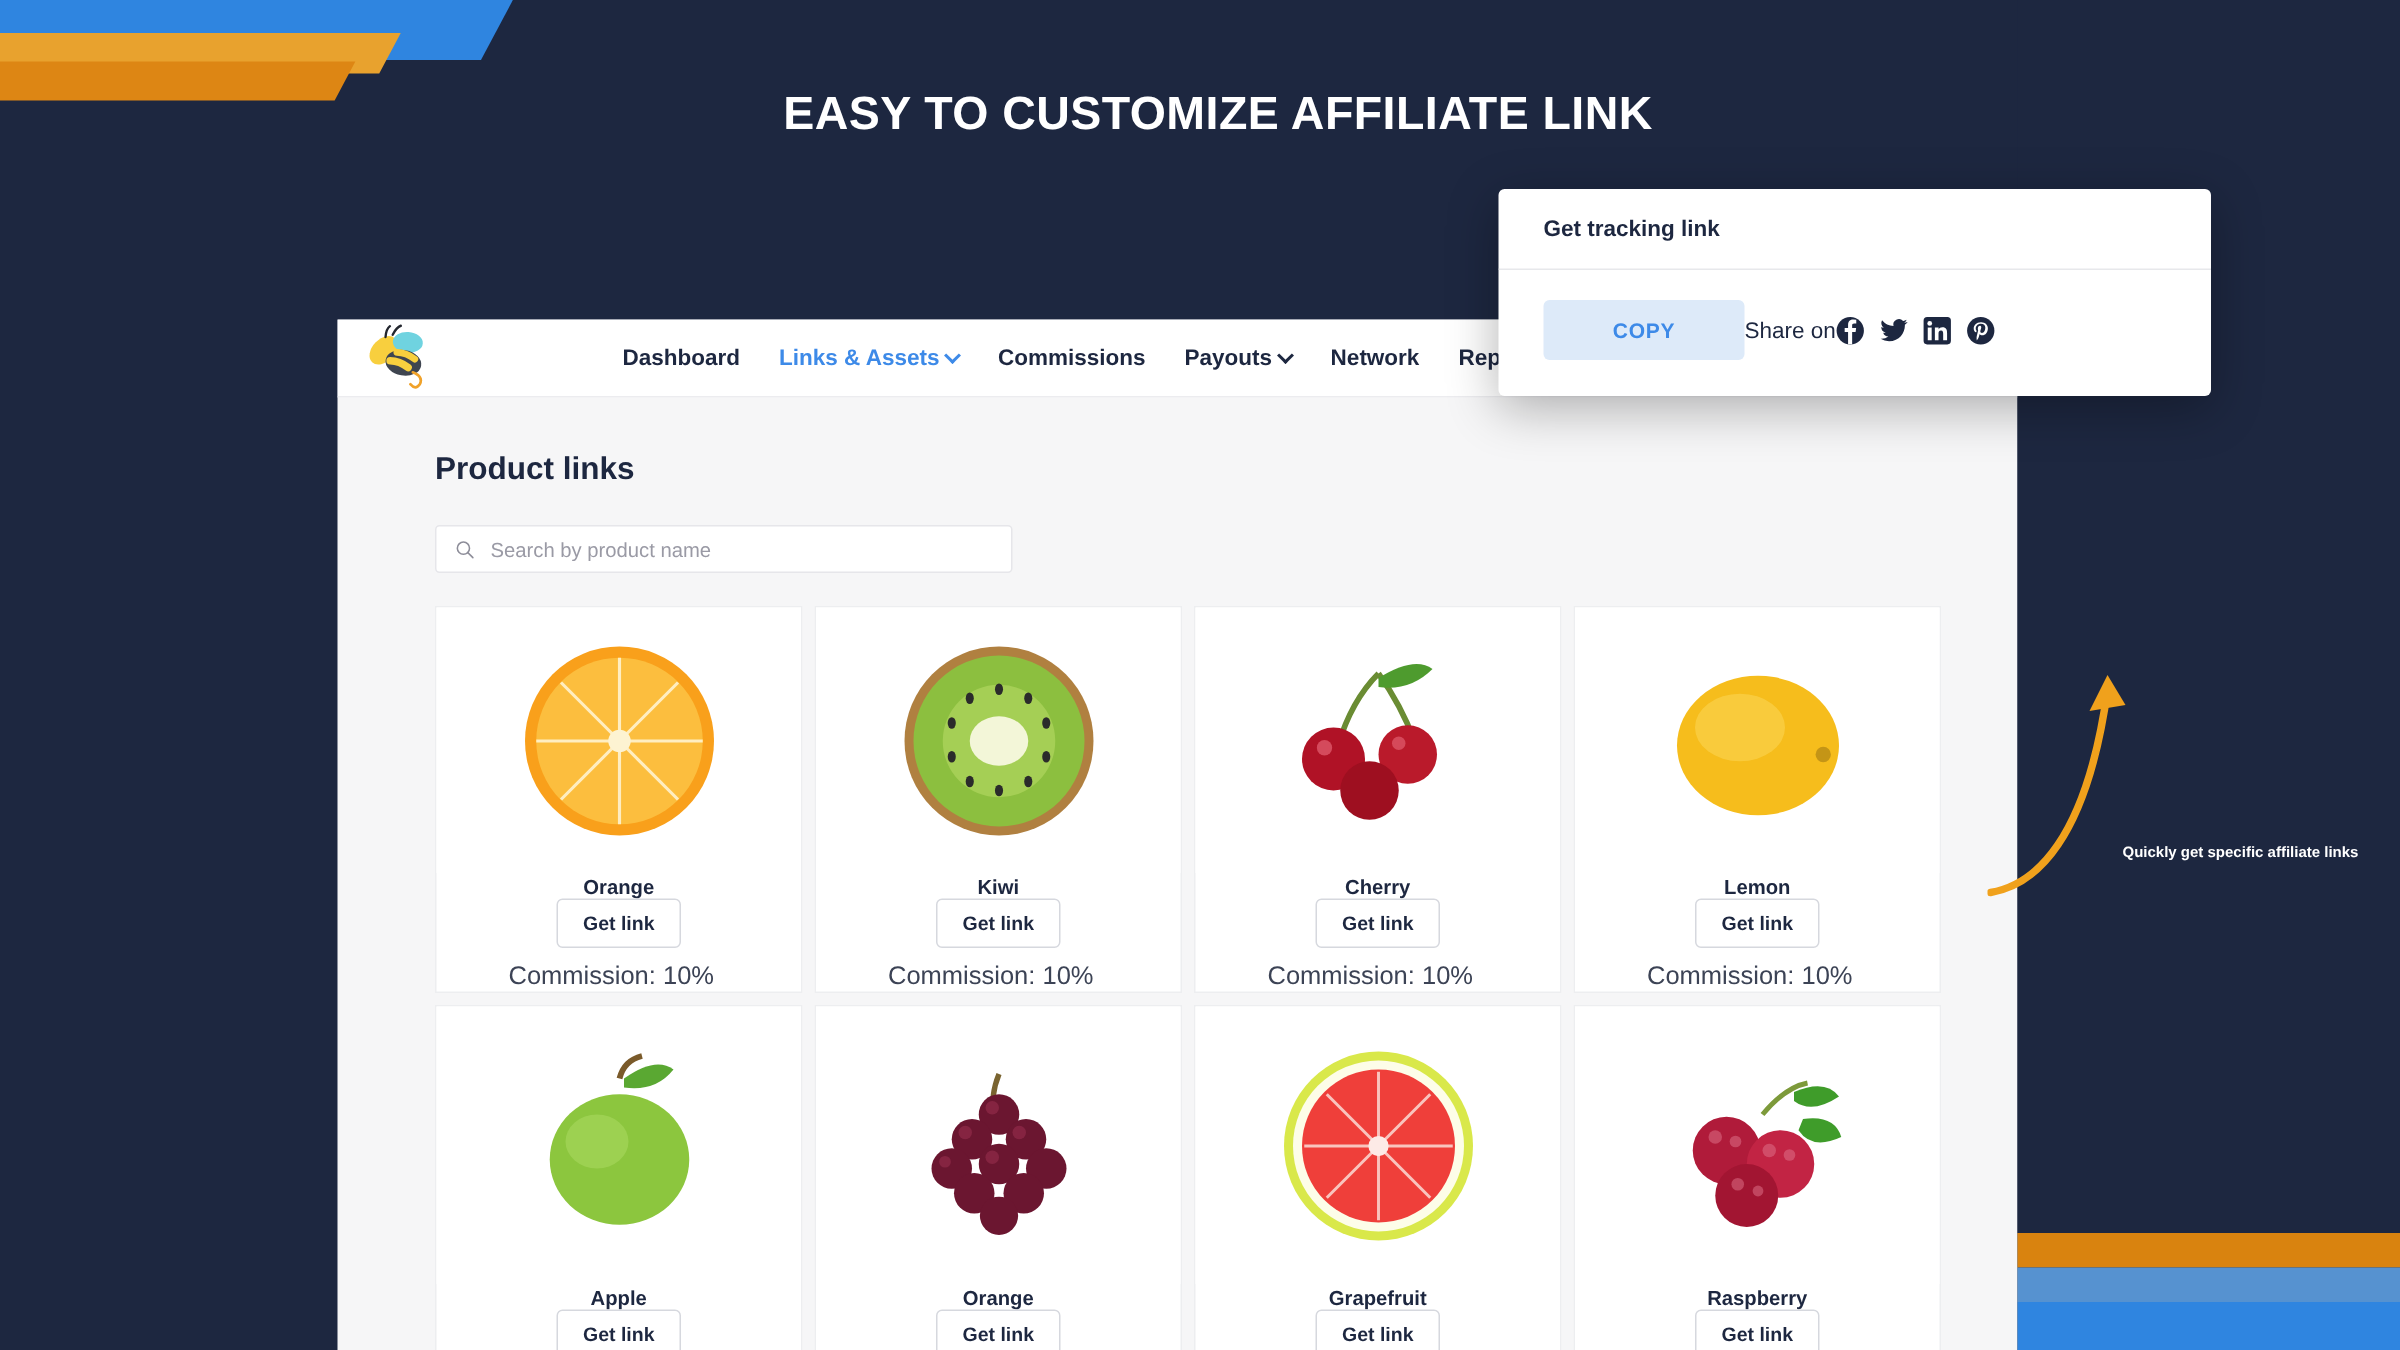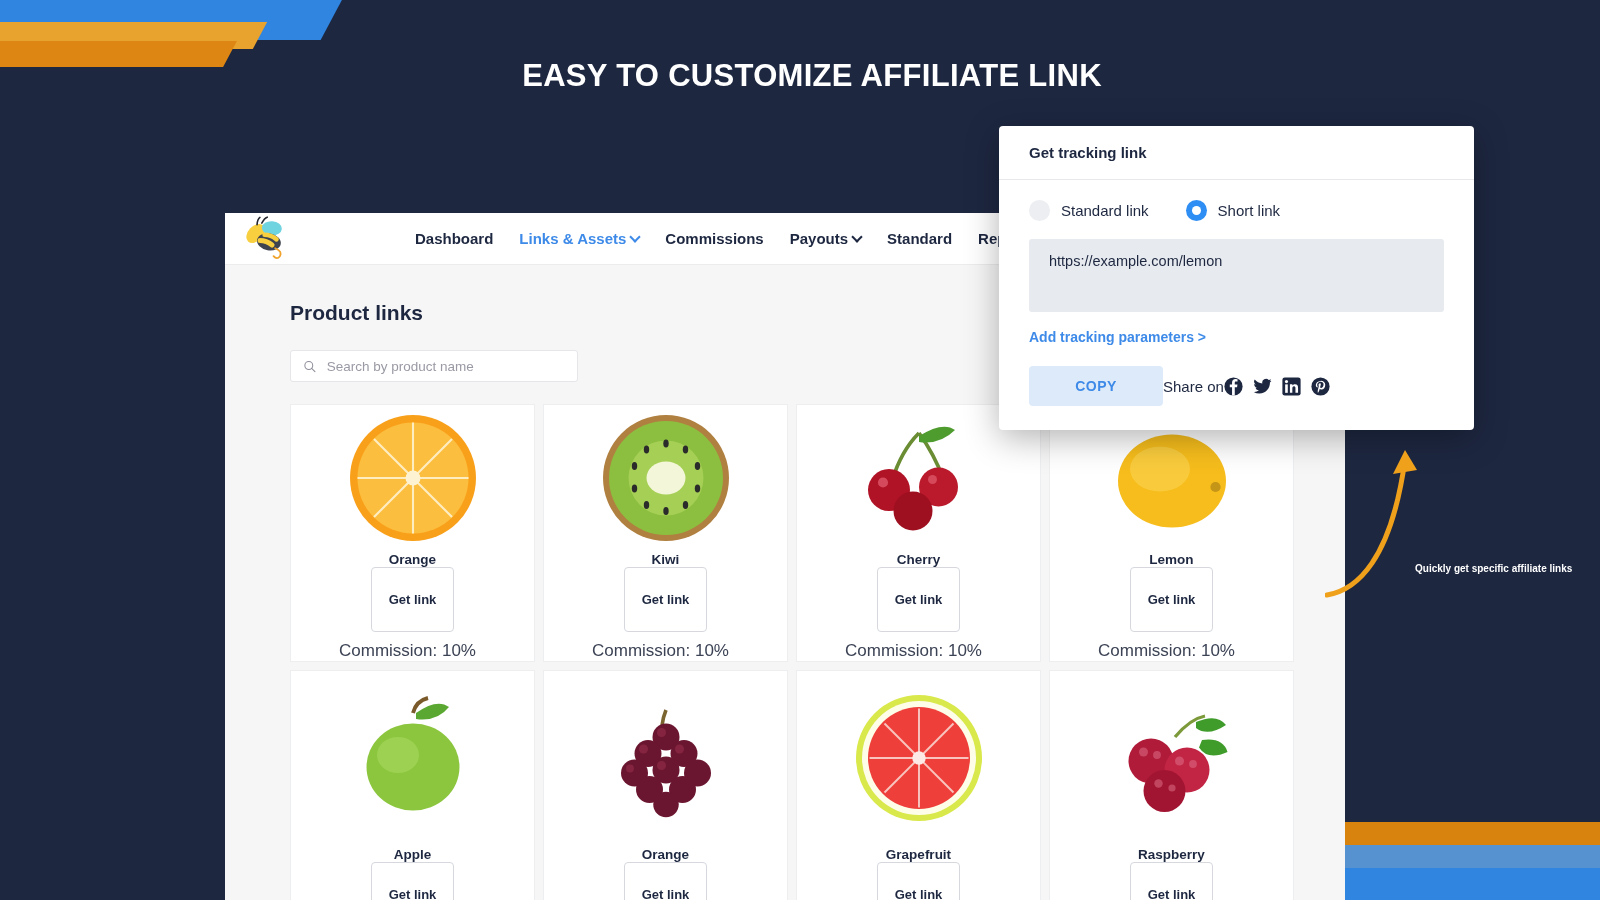--- a/index.html
+++ b/index.html
@@ -106,21 +106,21 @@
     transform: translateY(-2px) rotate(45deg);
   }
 
   
   .page-body { padding: 36px 0 0 65px; }
   .page-title {
     font-size: 21px; font-weight: bold; color: #1d2740;
     margin-bottom: 25px;
   }
   .search-box {
-    width: 288px; height: 32px;
+    width: 385px; height: 32px;
     background: #ffffff;
     border: 1px solid #e6e6ea;
     border-radius: 3px;
     display: flex; align-items: center;
     padding: 0 12px;
     gap: 10px;
   }
   .search-box input {
     border: 0; outline: 0; background: transparent;
     font-family: "Liberation Sans", sans-serif;
@@ -156,21 +156,21 @@
     flex-direction: column;
   }
   .card-name { font-size: 13.5px; font-weight: bold; color: #1d2740; }
   .get-link-btn {
     border: 1px solid #d6d8de;
     border-radius: 4px;
     background: #fff;
     color: #1d2740;
     font-family: "Liberation Sans", sans-serif;
     font-size: 13px; font-weight: bold;
-    padding: 24px 17px;
+    padding: 8px 17px;
     cursor: pointer;
   }
   .card-comm { font-size: 17px; color: #3c4355; margin-top: 9px; margin-left: 31px; }
 
   
   .modal {
     position: absolute;
     left: 999px; top: 126px;
     width: 475px;
     background: #ffffff;
@@ -288,21 +288,21 @@
           <i class="caret"></i>
         </span>
         <span class="nav-link">
           <span>Commissions</span>
         </span>
         <span class="nav-link">
           <span>Payouts</span>
           <i class="caret"></i>
         </span>
         <span class="nav-link">
-          <span>Standard</span>
+          <span>Network</span>
         </span>
         <span class="nav-link">
           <span>Reports</span>
         </span>
         <span class="nav-link">
           <span>P</span>
         </span>
       </div>
     </div>
 
@@ -523,34 +523,20 @@
         </div>
 
       </div>
     </div>
   </div>
 
   <div class="plate-br"></div>
 
   <div class="modal">
     <div class="modal-head">Get tracking link</div>
-    <div class="modal-body">
-      <div class="radio-row">
-        <label class="radio-item">
-          <span class="radio"></span>
-          <span class="radio-label">Standard link</span>
-        </label>
-        <label class="radio-item">
-          <span class="radio checked"></span>
-          <span class="radio-label">Short link</span>
-        </label>
-      </div>
-      <div class="link-field">https://example.com/lemon</div>
-      <span class="track-params">Add tracking parameters &gt;</span>
-    </div>
     <div class="modal-foot">
       <button class="copy-btn">COPY</button>
       <span class="share-label">Share on</span>
       <span class="share-icons">
         <svg viewBox="0 0 24 24">
           <circle cx="12" cy="12" r="11.5" fill="#1d2740"></circle>
           <path d="M13.6 23.4V13h2.9l.45-3.4h-3.35V7.45c0-.98.28-1.65 1.7-1.65h1.77V2.76A24 24 0 0 0 14.5 2.6c-2.57 0-4.33 1.57-4.33 4.45V9.6H7.3V13h2.87v10.4z" fill="#ffffff"></path>
         </svg>
         <svg viewBox="0 0 24 24">
           <path d="M23.5 4.6a9.3 9.3 0 0 1-2.7.74 4.7 4.7 0 0 0 2.06-2.6 9.4 9.4 0 0 1-2.98 1.14A4.68 4.68 0 0 0 11.8 8.1a13.3 13.3 0 0 1-9.65-4.9 4.67 4.67 0 0 0 1.45 6.25 4.6 4.6 0 0 1-2.12-.58v.06a4.68 4.68 0 0 0 3.75 4.59 4.7 4.7 0 0 1-2.11.08 4.69 4.69 0 0 0 4.37 3.25A9.4 9.4 0 0 1 .9 18.8a13.25 13.25 0 0 0 7.18 2.1c8.6 0 13.3-7.13 13.3-13.31l-.01-.6a9.5 9.5 0 0 0 2.33-2.42z" fill="#1d2740"></path>

